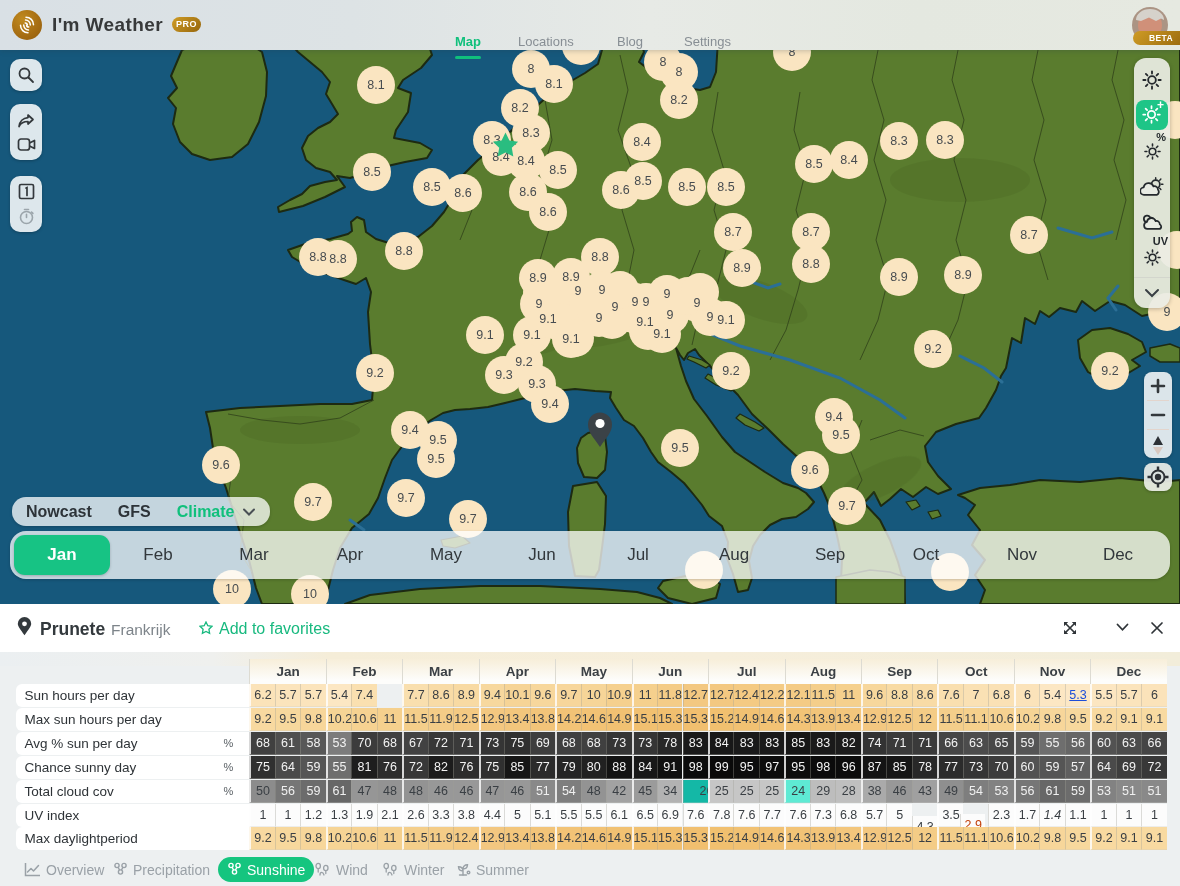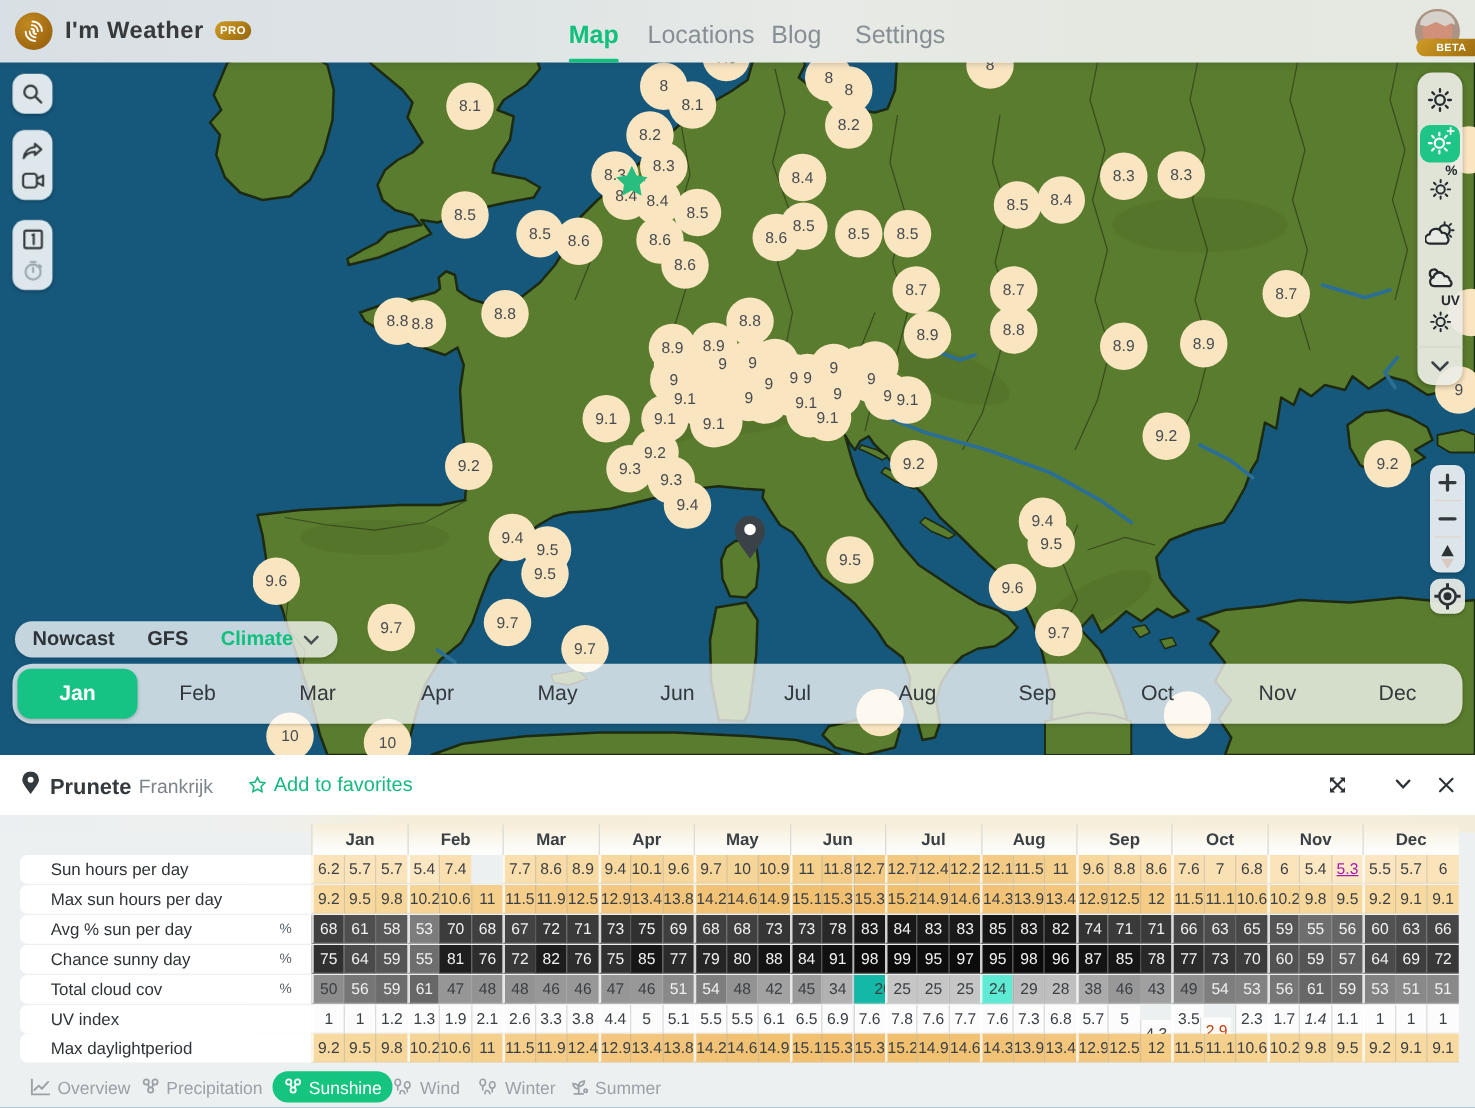--- a/index.html
+++ b/index.html
@@ -2,21 +2,21 @@
 <html><head><meta charset="utf-8"><style>
 *{margin:0;padding:0;box-sizing:border-box}
 html,body{width:1180px;height:886px;overflow:hidden}
 body{font-family:"Liberation Sans",sans-serif;position:relative;background:#eef1f2}
 #map{position:absolute;left:0;top:0}
 .hdr{position:absolute;left:0;top:0;width:1180px;height:50px;background:linear-gradient(90deg,#d9e0e5 0%,#dde3e5 30%,#e7eae6 55%,#e4e8e0 78%,#e6e9e1 100%);box-shadow:0 1px 5px rgba(40,60,70,.25)}
 .logo{position:absolute;left:12px;top:10px;width:30px;height:30px;border-radius:50%;background:radial-gradient(circle at 35% 30%,#c08a20,#a56c12 60%,#8f5a0c)}
 .logo svg{position:absolute;left:4px;top:4px}
 .brand{position:absolute;left:52px;top:14px;font-size:19px;font-weight:bold;letter-spacing:.4px;color:#37393a}
 .pro{position:absolute;left:172px;top:17px;width:29px;height:15px;border-radius:8px;background:linear-gradient(135deg,#cf9c25,#96660d);color:#fff;font-size:9px;font-weight:bold;text-align:center;line-height:15px;letter-spacing:.5px}
-.nav{position:absolute;top:17px;font-size:20px;color:#878e94}
+.nav{position:absolute;top:34px;font-size:13px;color:#878e94}
 .nav.on{color:#10c07c;font-weight:bold}
 .nav.on::after{content:"";position:absolute;left:0;right:0;bottom:-10px;height:3.5px;background:#10c07c;border-radius:2px}
 .avatar{position:absolute;left:1132px;top:7px;width:36px;height:36px;border-radius:50%;overflow:hidden}
 .beta{position:absolute;left:1133px;top:31px;width:56px;height:14px;border-radius:7px;background:linear-gradient(135deg,#cf9c25,#96660d);color:#fff;font-size:8.5px;font-weight:bold;text-align:center;line-height:14px;letter-spacing:.4px}
 .lbtn{position:absolute;left:10px;width:32px;border-radius:10px;background:rgba(237,242,244,.93);box-shadow:0 1px 3px rgba(0,0,0,.25);display:flex;flex-direction:column;align-items:center;justify-content:space-evenly}
 .rpanel{position:absolute;left:1134px;top:58px;width:36px;height:250px;border-radius:12px;background:rgba(234,237,229,.92);box-shadow:0 1px 4px rgba(0,0,0,.25)}
 .ritem{position:absolute;left:0;width:36px;text-align:center;line-height:0}
 .gbox{position:absolute;left:2px;top:42px;width:32px;height:30px;border-radius:8px;background:#1ec587}
 .zoomc{position:absolute;left:1144px;top:372px;width:28px;height:86px;border-radius:8px;background:rgba(237,241,243,.92);box-shadow:0 1px 3px rgba(0,0,0,.25)}
 .zoomc svg{position:absolute;left:0}
@@ -29,21 +29,21 @@
 .mcell{flex:1;text-align:center;font-size:17px;color:#32383c}
 .jan{position:absolute;left:14px;top:535px;width:96px;height:40px;border-radius:11px;background:#17c384;color:#fff;font-size:17px;font-weight:bold;text-align:center;line-height:40px;box-shadow:0 1px 3px rgba(0,0,0,.2)}
 .sheet{position:absolute;left:0;top:604px;width:1180px;height:282px;background:#edf0f1}
 .ph{position:absolute;left:0;top:604px;width:1180px;height:48px;background:#fff}
 .nm{position:absolute;left:40px;top:619px;font-size:17.5px;font-weight:bold;color:#33393d}
 .cty{position:absolute;left:111px;top:621px;font-size:15.5px;color:#7d848a}
 .fav{position:absolute;left:219px;top:620px;font-size:16px;color:#18b97f}
 .wash{position:absolute;left:0;top:652px;width:1180px;height:14px;background:linear-gradient(90deg,#ebeff1 0%,#eff0ee 18%,#f5edd8 28%,#f6eedb 60%,#f2edda 100%)}
 .mh{position:absolute;height:25px;background:linear-gradient(180deg,#f7eed9,#fdfdfb 85%);font-size:13.5px;font-weight:bold;color:#3b4045;text-align:center;line-height:25px;border-left:1px solid #dddbd2}
 .rlab{position:absolute;left:15.5px;width:233.8px;height:23px;background:#fff;border-radius:6px 0 0 6px;font-size:13.5px;color:#2e3337;line-height:23px}
-.rlab span{margin-left:25px}
+.rlab span{margin-left:9px}
 .rlab i{position:absolute;right:16px;top:0;font-style:normal;font-size:11px;color:#5a6065}
 .tc{position:absolute;width:25.48px;height:23px;font-size:12.5px;text-align:center;line-height:23px;border-left:1px solid rgba(160,160,150,.35);border-bottom:1px solid rgba(205,205,200,.3)}
 .tabs{position:absolute;left:0;top:854px;width:1180px;height:32px;background:#edf0f1}
 .tab{position:absolute;display:flex;align-items:center;font-size:14px;color:#9aa1a7;height:25px;top:857px}
 .tabg{position:absolute;background:#15c57f;color:#fff;border-radius:13px;height:25px;padding:0 9px;display:flex;align-items:center;font-size:14px;top:857px}
 .tab svg,.tabg svg{margin-right:5px}
 </style></head><body>
 <svg id="map" width="1180" height="604" viewBox="0 0 1180 604">
 <rect width="1180" height="604" fill="#16587c"></rect>
 <g fill="#5a7c2e" stroke="#1d2a12" stroke-width="2" stroke-linejoin="round">
@@ -471,21 +471,21 @@
 <div class="tc" style="left:809.93px;top:684.0px;background:#f4ce8a;color:#3a3f44;">11.5</div>
 <div class="tc" style="left:835.42px;top:684.0px;background:#f5d08d;color:#3a3f44;">11</div>
 <div class="tc" style="left:860.90px;top:684.0px;background:#f7d79c;color:#3a3f44;border-left:2px solid rgba(255,255,255,.8);">9.6</div>
 <div class="tc" style="left:886.38px;top:684.0px;background:#f8dba4;color:#3a3f44;">8.8</div>
 <div class="tc" style="left:911.87px;top:684.0px;background:#f8dba6;color:#3a3f44;">8.6</div>
 <div class="tc" style="left:937.35px;top:684.0px;background:#f9dfaf;color:#3a3f44;border-left:2px solid rgba(255,255,255,.8);">7.6</div>
 <div class="tc" style="left:962.83px;top:684.0px;background:#fae1b4;color:#3a3f44;">7</div>
 <div class="tc" style="left:988.32px;top:684.0px;background:#fae1b5;color:#3a3f44;">6.8</div>
 <div class="tc" style="left:1013.80px;top:684.0px;background:#fbe3ba;color:#3a3f44;border-left:2px solid rgba(255,255,255,.8);">6</div>
 <div class="tc" style="left:1039.28px;top:684.0px;background:#fce7c3;color:#3a3f44;">5.4</div>
-<div class="tc" style="left:1064.77px;top:684.0px;background:#fce8c6;color:#a21caf;text-decoration:underline;">5.3</div>
+<div class="tc" style="left:1064.77px;top:684.0px;background:#fce8c6;color:#1d4ed8;text-decoration:underline;">5.3</div>
 <div class="tc" style="left:1090.25px;top:684.0px;background:#fce6c1;color:#3a3f44;border-left:2px solid rgba(255,255,255,.8);">5.5</div>
 <div class="tc" style="left:1115.73px;top:684.0px;background:#fbe4bc;color:#3a3f44;">5.7</div>
 <div class="tc" style="left:1141.22px;top:684.0px;background:#fbe3ba;color:#3a3f44;">6</div>
 <div class="rlab" style="top:707.9px"><span>Max sun hours per day</span></div>
 <div class="tc" style="left:249.30px;top:707.9px;background:#f8d9a0;color:#3a3f44;border-left:2px solid rgba(255,255,255,.8);">9.2</div>
 <div class="tc" style="left:274.78px;top:707.9px;background:#f7d89d;color:#3a3f44;">9.5</div>
 <div class="tc" style="left:300.27px;top:707.9px;background:#f7d69a;color:#3a3f44;">9.8</div>
 <div class="tc" style="left:325.75px;top:707.9px;background:#f6d495;color:#3a3f44;border-left:2px solid rgba(255,255,255,.8);">10.2</div>
 <div class="tc" style="left:351.23px;top:707.9px;background:#f6d291;color:#3a3f44;">10.6</div>
 <div class="tc" style="left:376.72px;top:707.9px;background:#f5d08d;color:#3a3f44;">11</div>

